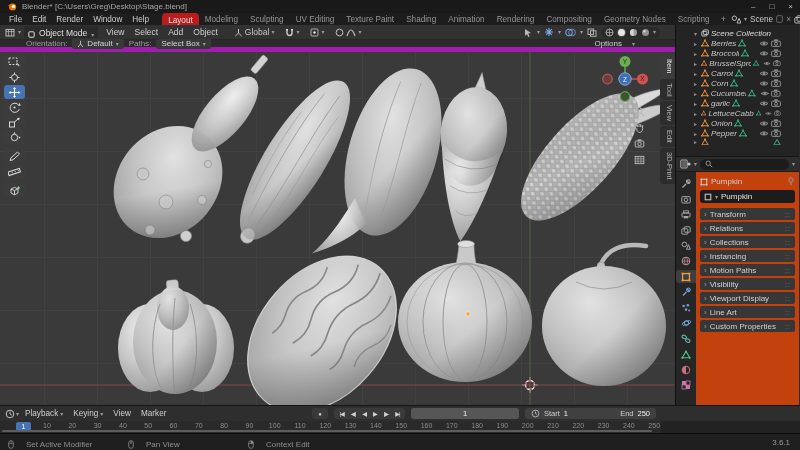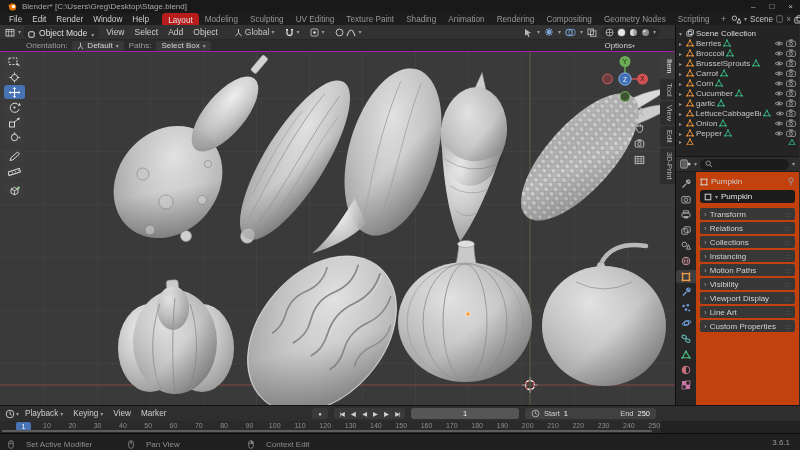--- a/index.html
+++ b/index.html
@@ -29,24 +29,24 @@
   .vp-col{width:676px;position:relative;border-right:1px solid #0f0f0f;}
   .vp-header{height:15px;background:#323232;display:flex;align-items:center;font-size:8.5px;
              padding:0 5px;gap:3px;border-bottom:1px solid #272727;}
   .mode-pill{display:flex;align-items:flex-end;gap:4px;background:#2a2a2a;border-radius:2px;
              padding:0 4px;height:12px;color:#e0e0e0;}
   .hdr-group{display:flex;align-items:center;gap:2px;margin-left:8px;}
   .hdr-right{margin-left:auto;display:flex;align-items:center;gap:4px;padding-right:10px;}
   .sh-pill{display:flex;align-items:center;gap:3px;background:#2a2a2a;border-radius:7px;padding:1px 4px;}
   .sh-active{background:#505050;border-radius:50%;}
   .vp-tools{height:12px;background:#2b2b2b;display:flex;align-items:center;font-size:8px;
-            padding:0 26px;gap:5px;color:#9e9e9e;border-bottom:1px solid #a21caf;}
+            padding:0 26px;gap:5px;color:#9e9e9e;border-bottom:5px solid #a21caf;}
   .tool-pill{display:flex;align-items:center;gap:3px;background:#383838;border-radius:2px;height:10px;
              padding:0 5px;color:#d6d6d6;}
-  .vp-options{margin-left:auto;display:flex;align-items:center;gap:0;color:#cfcfcf;padding-right:14px;}
+  .vp-options{margin-left:auto;display:flex;align-items:center;gap:10px;color:#cfcfcf;padding-right:14px;}
   
   .viewport{position:absolute;top:27px;left:0;right:0;bottom:0;overflow:hidden;
             background-color:#3a3a3a;
             background-image:linear-gradient(#414141 1px,transparent 1px),
                              linear-gradient(90deg,#414141 1px,transparent 1px);
             background-size:53px 53px;background-position:-9px -7px;}
   .scene-svg{position:absolute;left:0;top:0;}
   .vp-overlay{position:absolute;left:33px;top:4px;font-size:8.5px;line-height:11px;color:#d8d8d8;}
   .vp-overlay .l2,.vp-overlay .l3{color:#c0c0c0;}
   .toolbar{position:absolute;left:4px;top:3px;width:21px;display:flex;flex-direction:column;gap:1px;}
@@ -57,21 +57,21 @@
   .gizmo{position:absolute;left:599px;top:1px;}
   .nav-icons{position:absolute;right:30px;top:54px;display:flex;flex-direction:column;gap:5px;align-items:center;}
   .npanel{position:absolute;right:0;top:3px;width:15px;display:flex;flex-direction:column;gap:1px;}
   .ntab{writing-mode:vertical-rl;font-size:7.5px;color:#b2b2b2;background:#2d2d2d;
         border-radius:3px 0 0 3px;padding:4px 1px;text-align:center;white-space:nowrap;}
   .ntab.active{background:#3c3c3c;color:#e6e6e6;}
   
   .side-col{width:123px;display:flex;flex-direction:column;background:#2d2d2d;}
   .outliner{position:relative;height:132px;background:#242424;overflow:hidden;font-size:8px;
             border-bottom:1px solid #151515;padding-top:3px;}
-  .out-row{display:flex;align-items:center;height:10px;padding:0 3px;gap:2px;color:#c6c6c6;white-space:nowrap;}
+  .out-row{display:flex;align-items:center;height:10px;padding:0 18px;gap:2px;color:#c6c6c6;white-space:nowrap;font-style:italic;}
   .out-root{color:#dadada;}
   .out-caret{font-size:6px;color:#8f8f8f;width:5px;flex:none;}
   .out-label{overflow:hidden;text-overflow:clip;}
   .spacer{flex:1;}
   .props-header{height:15px;background:#2d2d2d;display:flex;align-items:center;gap:3px;
                 padding:0 4px;border-bottom:1px solid #1b1b1b;}
   .search-pill{flex:1;height:11px;background:#1c1c1c;border-radius:6px;display:flex;
                align-items:center;gap:3px;padding:0 5px;}
   .props-body{flex:1;display:flex;background:#c2410c;overflow:hidden;}
   .prop-tabs{width:20px;background:#262626;display:flex;flex-direction:column;align-items:center;

